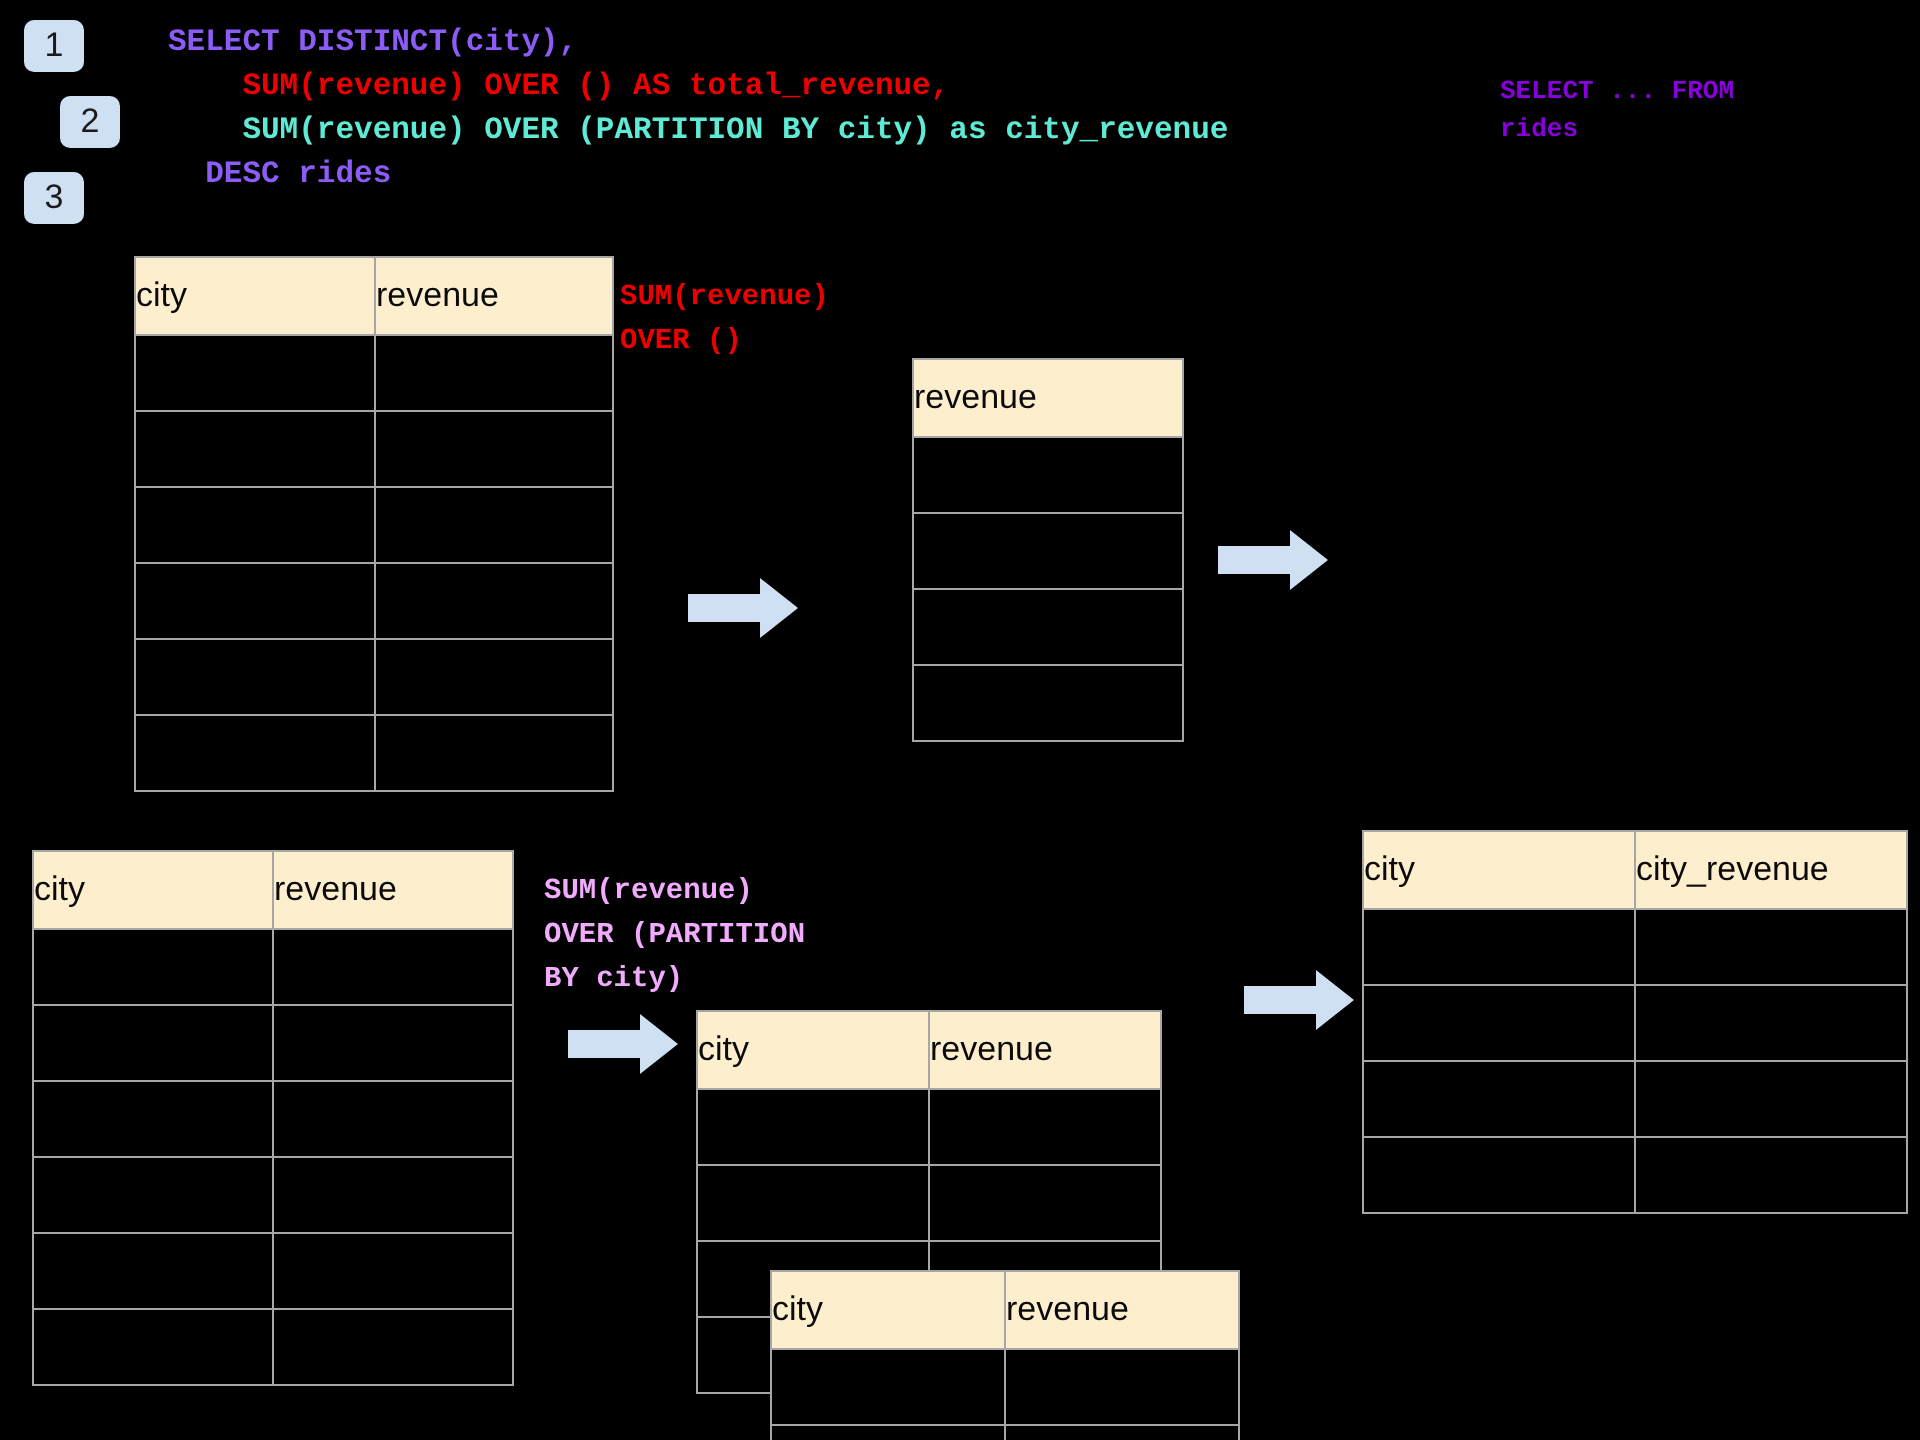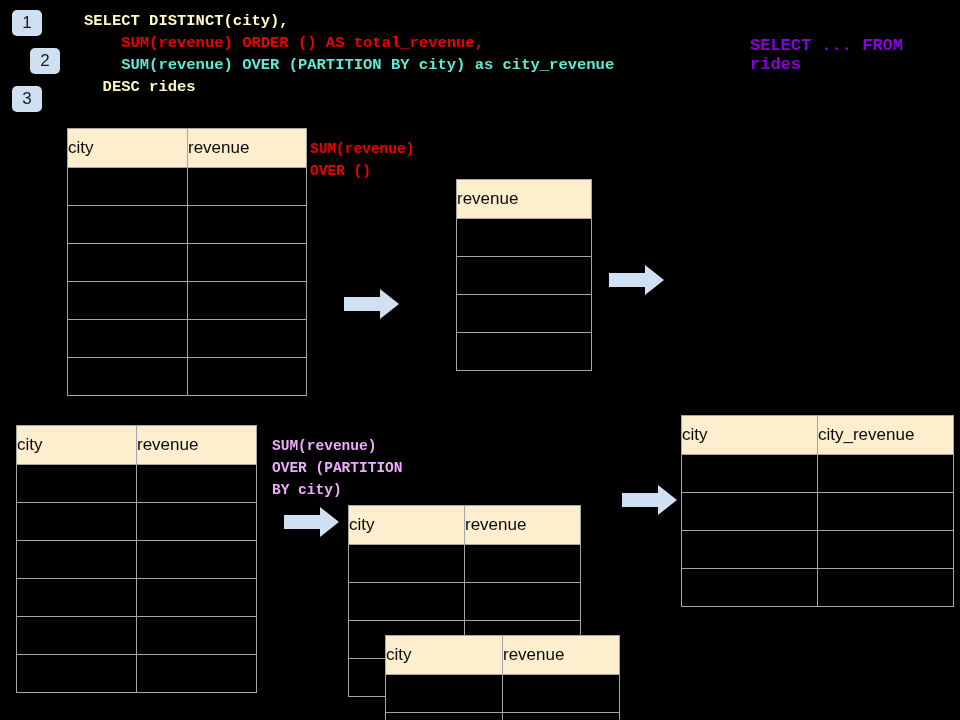--- a/index.html
+++ b/index.html
@@ -33,28 +33,28 @@
   
   .code {
     position: absolute;
     font-family: "Liberation Mono", monospace;
     font-size: 15.5px;
     font-weight: bold;
     letter-spacing: 0px;
     white-space: pre;
     line-height: 21.5px;
   }
-  .c-purple { color: #fef9c3; text-align: center; }
+  .c-purple { color: #8b5cf6; text-align: center; }
   .c-red    { color: #ee0000; }
   .c-green  { color: #5eead4; }
 
   .sidecode {
     position: absolute;
     font-family: "Liberation Mono", monospace;
-    font-size: 17px;
+    font-size: 13px;
     font-weight: bold;
     white-space: pre;
     line-height: 19px;
     color: #8800dd;
   }
 
   .annot {
     position: absolute;
     font-family: "Liberation Mono", monospace;
     font-size: 14.5px;
@@ -101,21 +101,21 @@
 </head>
 <body>
 
 <div id="stage">
 
   <div class="badge" style="left:12px; top:10px;">1</div>
   <div class="badge" style="left:30px; top:48px;">2</div>
   <div class="badge" style="left:12px; top:86px;">3</div>
 
   <div class="code c-purple" style="left:84px; top:11px;">SELECT DISTINCT(city),</div>
-  <div class="code c-red" style="left:84px; top:33px;">    SUM(revenue) ORDER () AS total_revenue,</div>
+  <div class="code c-red" style="left:84px; top:33px;">    SUM(revenue) OVER () AS total_revenue,</div>
   <div class="code c-green" style="left:84px; top:55px;">    SUM(revenue) OVER (PARTITION BY city) as city_revenue</div>
   <div class="code c-purple" style="left:84px; top:77px;">  DESC rides</div>
 
   <div class="sidecode" style="left:750px; top:36px;">SELECT ... FROM</div>
   <div class="sidecode" style="left:750px; top:55px;">rides</div>
 
   <div class="annot red" style="left:310px; top:138px;">SUM(revenue)
 OVER ()</div>
 
   <div class="annot green" style="left:272px; top:435px;">SUM(revenue)

